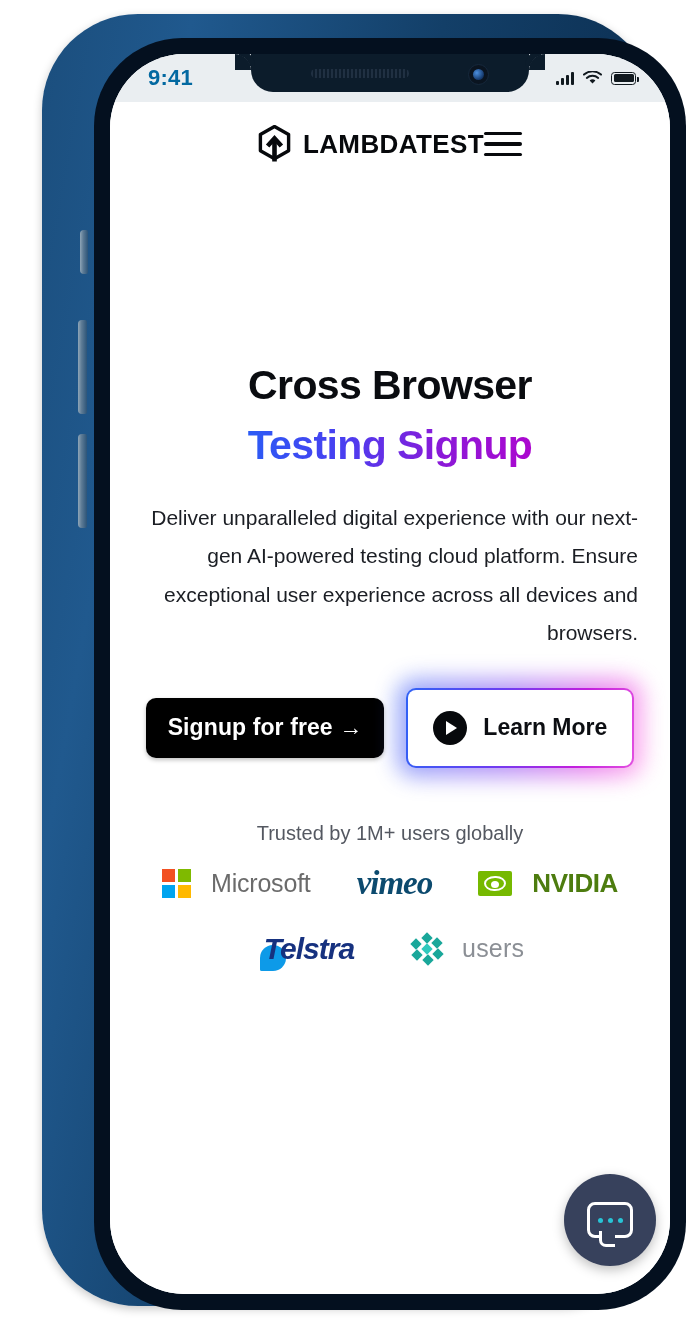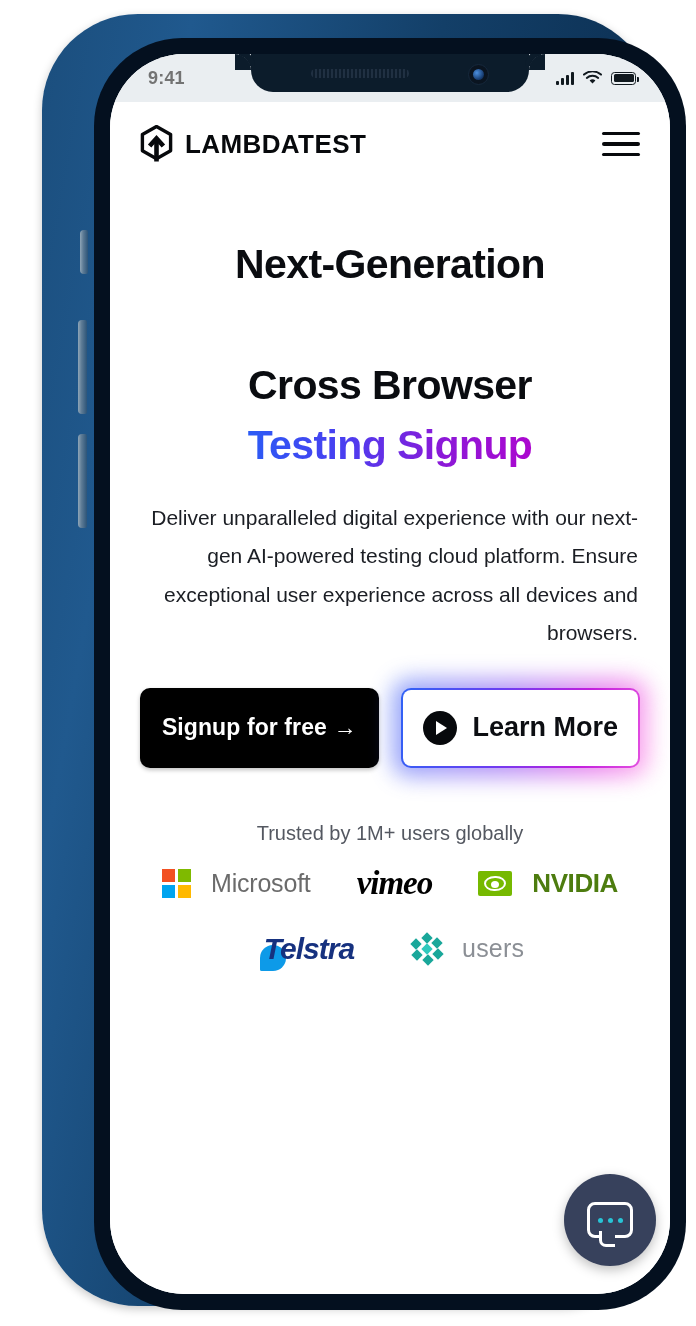--- a/index.html
+++ b/index.html
@@ -65,35 +65,35 @@
   .cam-iris{ width:11px; height:11px; border-radius:50%; background:radial-gradient(circle at 35% 35%,#4b8fe0,#14386b 70%,#0a1c34); }
 
   
   .statusbar{
     position:absolute; top:0; left:0; width:100%; height:48px;
     background:#eaeef1;
     display:flex; align-items:center; justify-content:space-between;
     padding:0 34px 0 38px;
     z-index:5;
   }
-  .clock{ font-size:18px; font-weight:600; color:#737373; letter-spacing:.2px; }
+  .clock{ font-size:22px; font-weight:600; color:#0369a1; letter-spacing:.2px; }
   .status-right{ display:flex; align-items:center; gap:9px; }
   .bars{ display:flex; align-items:flex-end; gap:2px; height:13px; }
   .bars i{ display:block; width:3px; background:#11191f; border-radius:1px; }
   .bars i:nth-child(1){height:4px}.bars i:nth-child(2){height:7px}
   .bars i:nth-child(3){height:10px}.bars i:nth-child(4){height:13px}
   .battery{ width:25px; height:13px; border:1.6px solid #11191f; border-radius:3.5px; padding:1.5px; position:relative; }
   .battery:after{ content:""; position:absolute; right:-4px; top:4px; width:2px; height:5px; background:#11191f; border-radius:0 1px 1px 0;}
   .battery span{ display:block; width:100%; height:100%; background:#11191f; border-radius:1.5px; }
 
   
   .page{ position:absolute; top:48px; left:0; width:560px; height:1192px; background:#fff; }
 
   .navbar{
-    height:84px; display:flex; align-items:center; justify-content:space-between;
+    height:84px; display:flex; align-items:center; justify-content:center;
     padding:0 30px 0 30px;
   }
   .brand{ display:flex; align-items:center; gap:11px; }
   .brand-name{ font-size:26px; font-weight:800; letter-spacing:.4px; color:#07090c; }
   .hamburger{ display:flex; flex-direction:column; gap:7px; width:38px; cursor:pointer; }
   .hamburger span{ display:block; height:3.5px; background:#07090c; border-radius:2px; }
 
   .hero{ padding:48px 26px 0; text-align:center; }
   .headline{
     font-size:41px; line-height:1.47; font-weight:800; color:#0a0c10;
@@ -106,56 +106,56 @@
   }
   .subtext{
     margin-top:24px; font-size:21px; line-height:1.82; color:#1b1e24;
     padding:0 6px;
     text-align:right;
   }
 
   .cta-row{ display:flex; justify-content:center; align-items:center; gap:22px; margin-top:36px; }
   .btn-signup{
     background:#000; color:#fff; border:none; border-radius:10px;
-    padding:0 22px; height:80px; min-width:232px;
+    padding:0 22px; height:60px; min-width:232px;
     font-size:23px; font-weight:700; letter-spacing:.1px;
     display:flex; align-items:center; justify-content:center; gap:10px;
     cursor:pointer; box-shadow:0 2px 4px rgba(0,0,0,.25);
   }
   .btn-learn-wrap{ position:relative; border-radius:10px; }
   .btn-learn-wrap:before{
     content:""; position:absolute; inset:-9px; border-radius:18px;
     background:linear-gradient(100deg,#3b63f6,#7a3cf0 45%,#d92ae0 80%,#ff7ae0);
     filter:blur(11px); opacity:.55; z-index:0;
   }
   .btn-learn{
     position:relative; z-index:1;
     height:80px; min-width:228px; padding:0 20px;
     border-radius:10px; background:#fff; cursor:pointer;
     display:flex; align-items:center; justify-content:center; gap:16px;
-    font-size:27px; font-weight:700; color:#0c0e12;
+    font-size:23px; font-weight:700; color:#0c0e12;
     border:2px solid transparent;
     background-image:linear-gradient(#fff,#fff),linear-gradient(100deg,#2f62f5,#6a3ef2 40%,#c21fdd 75%,#e24fe0);
     background-origin:border-box; background-clip:padding-box,border-box;
   }
   .play-circle{ width:34px; height:34px; border-radius:50%; background:#07090c;
                 display:flex; align-items:center; justify-content:center; flex:0 0 auto;}
   .play-tri{ width:0;height:0;border-left:11px solid #fff;border-top:7px solid transparent;border-bottom:7px solid transparent; margin-left:3px;}
 
   .trusted{ margin-top:54px; text-align:center; font-size:20px; color:#545861; }
   .logos{ margin-top:20px; display:flex; align-items:center; justify-content:center; gap:46px; flex-wrap:wrap; }
   .logos-2{ margin-top:30px; display:flex; align-items:center; justify-content:center; gap:58px; }
   .logo{ display:flex; align-items:center; gap:20px; }
 
   .ms-squares{ display:grid; grid-template-columns:13px 13px; grid-template-rows:13px 13px; gap:3px; }
   .ms-squares i{ display:block; }
   .ms-name{ font-size:25px; color:#6b6b6b; letter-spacing:-.2px; }
 
   .vimeo{ font-family:"Liberation Serif", serif; font-style:italic; font-weight:700;
-          font-size:33px; color:#000000; letter-spacing:-1px; }
+          font-size:33px; color:#0c4a6e; letter-spacing:-1px; }
 
   .nv-mark{ width:34px; height:25px; background:#76b900; border-radius:2px; position:relative; display:flex; align-items:center; justify-content:center;}
   .nv-eye{ width:22px; height:15px; border:2.4px solid #ffffff; border-radius:50% 46% 50% 46%/50%; position:relative; }
   .nv-eye:after{ content:""; position:absolute; left:5px; top:3px; width:8px; height:7px; border-radius:50%; background:#fff;}
   .nv-name{ font-size:26px; font-weight:800; color:#4d7c0f; letter-spacing:-.4px; }
 
   .telstra{ display:flex; align-items:center; position:relative;margin-left:8px; }
   .telstra-blob{ position:absolute; left:-4px; bottom:-5px; width:26px; height:26px; border-radius:50% 50% 50% 6%; background:#0d9ae8; z-index:0;}
   .telstra-text{ position:relative; z-index:1; font-size:30px; font-weight:800; font-style:italic; color:#16317f; letter-spacing:-1px;}
 
@@ -236,21 +236,21 @@
           </div>
           <div class="hamburger">
             <span></span>
               <span></span>
               <span></span>
           </div>
         </div>
 
         <div class="hero">
           <h1 class="headline">
-            <span>Next-Generation</span><br>
+            <br>
             <br>
             <span>Cross Browser</span><br>
             <span class="grad">Testing Signup</span>
           </h1>
 
           <p class="subtext">Deliver unparalleled digital experience with our next-gen AI-powered testing cloud platform. Ensure exceptional user experience across all devices and browsers.</p>
 
           <div class="cta-row">
             <button class="btn-signup">Signup for free →</button>
             <div class="btn-learn-wrap">

